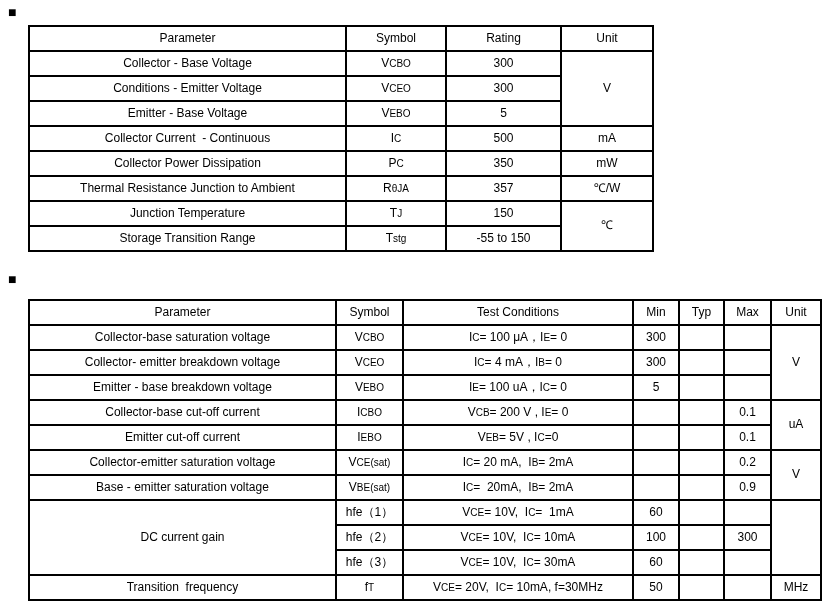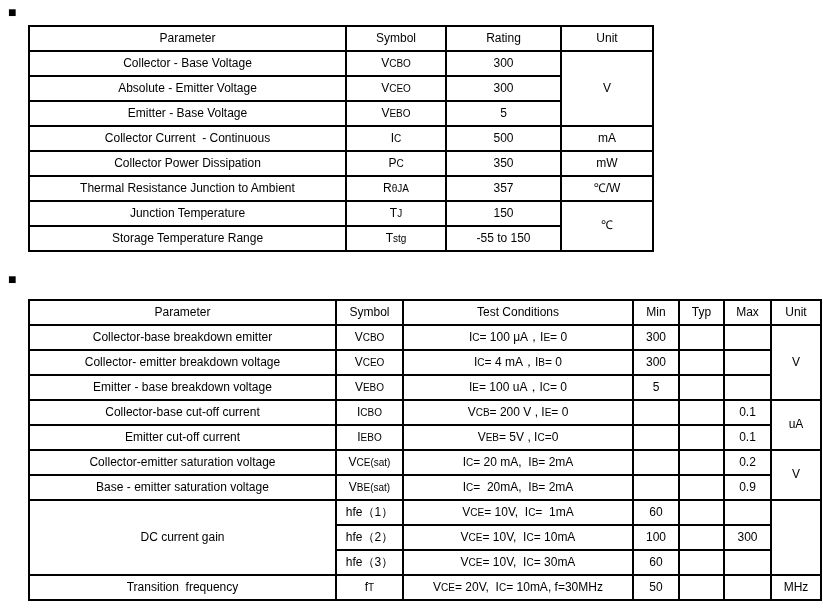--- a/index.html
+++ b/index.html
@@ -51,21 +51,21 @@
       <th>Rating</th>
       <th>Unit</th>
     </tr>
     <tr>
       <td class="left">Collector - Base Voltage</td>
       <td><span>V</span><span class="s">CBO</span></td>
       <td>300</td>
       <td rowspan="3">V</td>
     </tr>
     <tr>
-      <td class="left">Absolute - Emitter Voltage</td>
+      <td class="left">Conditions - Emitter Voltage</td>
       <td><span>V</span><span class="s">CEO</span></td>
       <td>300</td>
     </tr>
     <tr>
       <td class="left">Emitter - Base Voltage</td>
       <td><span>V</span><span class="s">EBO</span></td>
       <td>5</td>
     </tr>
     <tr>
       <td class="left">Collector Current  - Continuous</td>
@@ -85,21 +85,21 @@
       <td>357</td>
       <td>℃/W</td>
     </tr>
     <tr>
       <td class="left">Junction Temperature</td>
       <td><span>T</span><span class="s">J</span></td>
       <td>150</td>
       <td rowspan="2">℃</td>
     </tr>
     <tr>
-      <td class="left">Storage Temperature Range</td>
+      <td class="left">Storage Transition Range</td>
       <td><span>T</span><span class="s">stg</span></td>
       <td>-55 to 150</td>
     </tr>
   </tbody>
     </table>
 
   <div class="gap1"></div>
 
   <div class="sec-title" style="margin-bottom:13px;">
     <span class="bullet">■</span>
@@ -119,21 +119,21 @@
         <tr>
       <th>Parameter</th>
       <th>Symbol</th>
       <th>Test Conditions</th>
       <th>Min</th>
       <th>Typ</th>
       <th>Max</th>
       <th>Unit</th>
     </tr>
     <tr>
-      <td class="left">Collector-base breakdown emitter</td>
+      <td class="left">Collector-base saturation voltage</td>
       <td><span>V</span><span class="s">CBO</span></td>
       <td class="cond"><span>I</span><span class="s">C</span><span>= 100 μA，</span><span>I</span><span class="s">E</span><span>= 0</span></td>
       <td>300</td>
       <td></td>
       <td></td>
       <td rowspan="3">V</td>
     </tr>
     <tr>
       <td class="left">Collector- emitter breakdown voltage</td>
       <td><span>V</span><span class="s">CEO</span></td>

